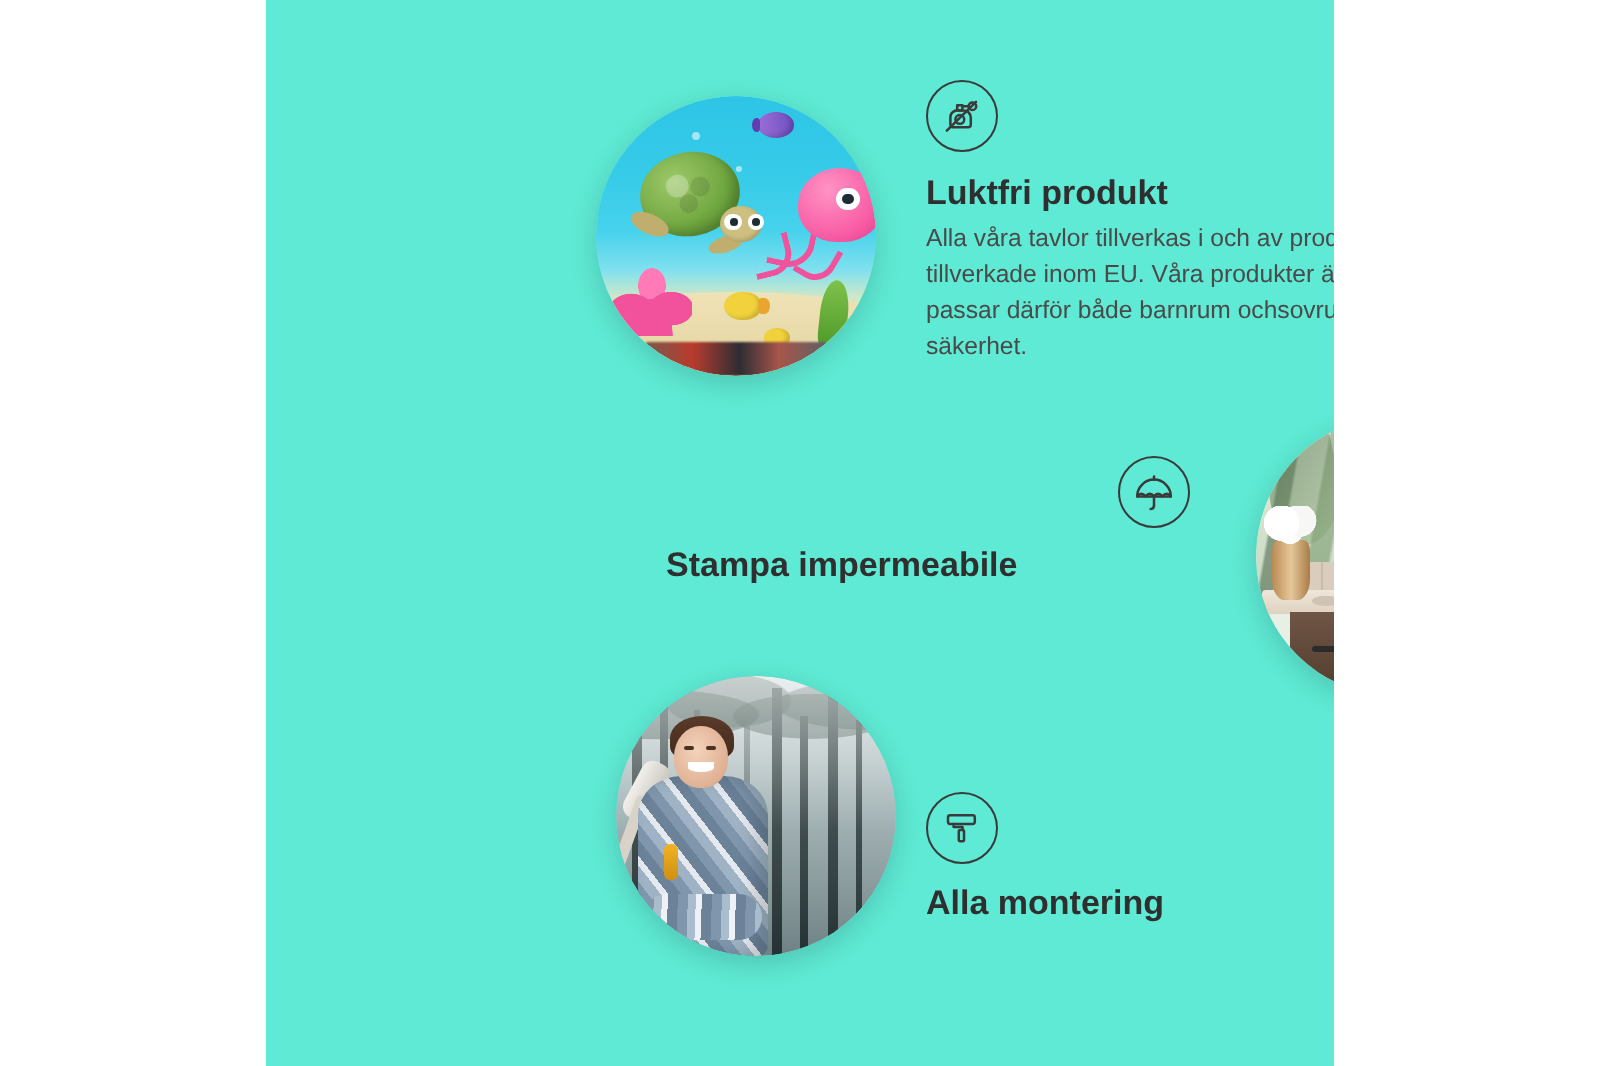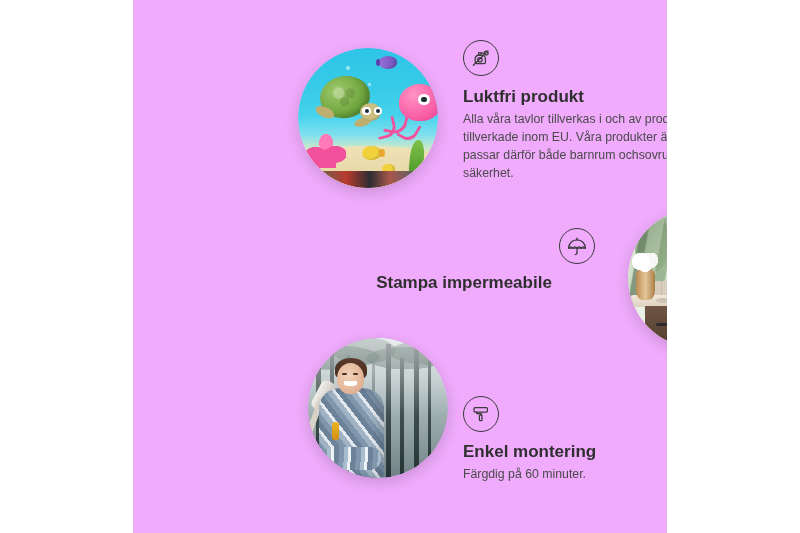--- a/index.html
+++ b/index.html
@@ -19,21 +19,21 @@
     background: #ffffff;
   }
 
   
   #panel {
     position: absolute;
     left: 133px;
     top: 0;
     width: 534px;
     height: 533px;
-    background: #f0abfc;
+    background: #5eead4;
     overflow: hidden;
   }
 
   
   .disc {
     position: absolute;
     border-radius: 50%;
     overflow: hidden;
     box-shadow: 0 4px 14px rgba(0,0,0,0.16);
   }
@@ -270,21 +270,21 @@
     line-height: 1.46;
     margin-top: 4px;
   }
 
   
   #feature-odourless { left: 330px; top: 40px; width: 300px; text-align: left; }
   #feature-odourless .icon-circle { margin-bottom: 10px; }
   #feature-odourless .feat-title { margin-bottom: 2px; }
 
   
-  #feature-waterproof { left: 200px; top: 228px; width: 262px; text-align: center; }
+  #feature-waterproof { left: 200px; top: 228px; width: 262px; text-align: left; }
   #feature-waterproof .icon-circle { margin-left: auto; margin-bottom: 8px; }
 
   
   #feature-mounting { left: 330px; top: 396px; width: 250px; text-align: left; }
   #feature-mounting .icon-circle { margin-bottom: 9px; }
 </style>
 </head>
 <body>
 
 <div id="stage">
@@ -392,18 +392,17 @@
 
     <div class="feature" id="feature-mounting">
       <div class="icon-circle">
         <svg width="24" height="24" viewBox="0 0 24 24" fill="none" stroke="#3a3a3a" stroke-width="1.25" stroke-linecap="round" stroke-linejoin="round">
           <rect x="5.0" y="5.6" width="13.4" height="4.4" rx="1.1"></rect>
           <path d="M7.8 10.0 v1.5 h3.0"></path>
           <path d="M11.2 11.5 h1.1 v1.5"></path>
           <rect x="10.4" y="13.0" width="2.6" height="5.6" rx="0.7"></rect>
         </svg>
       </div>
-      <div class="feat-title">Enkel montering</div>
-      <div class="feat-body">Färgdig på 60 minuter.</div>
+      <div class="feat-title">Alla montering</div>
     </div>
 
   </div>
 </div>
 
 </body></html>

